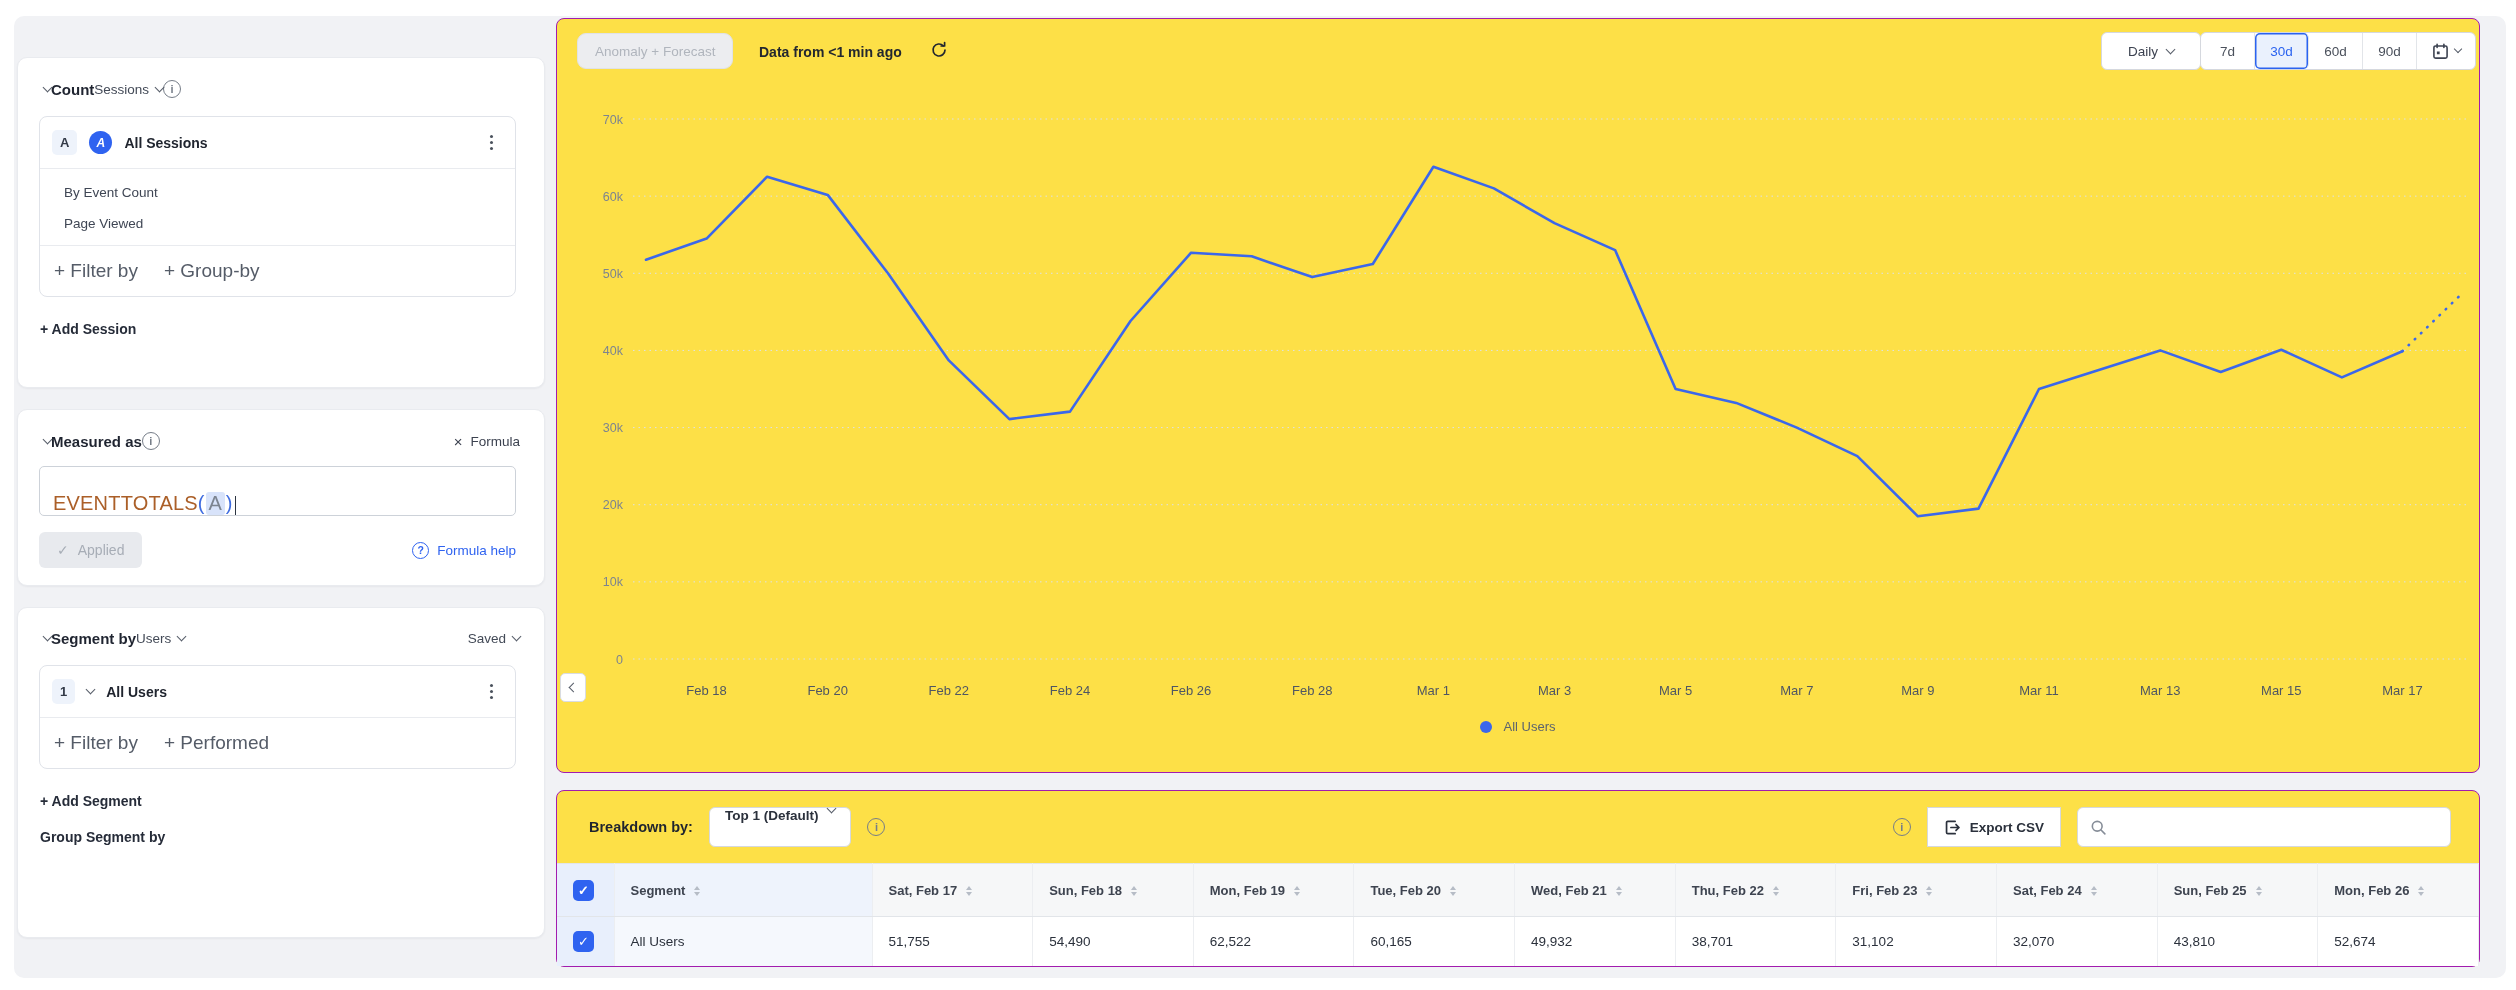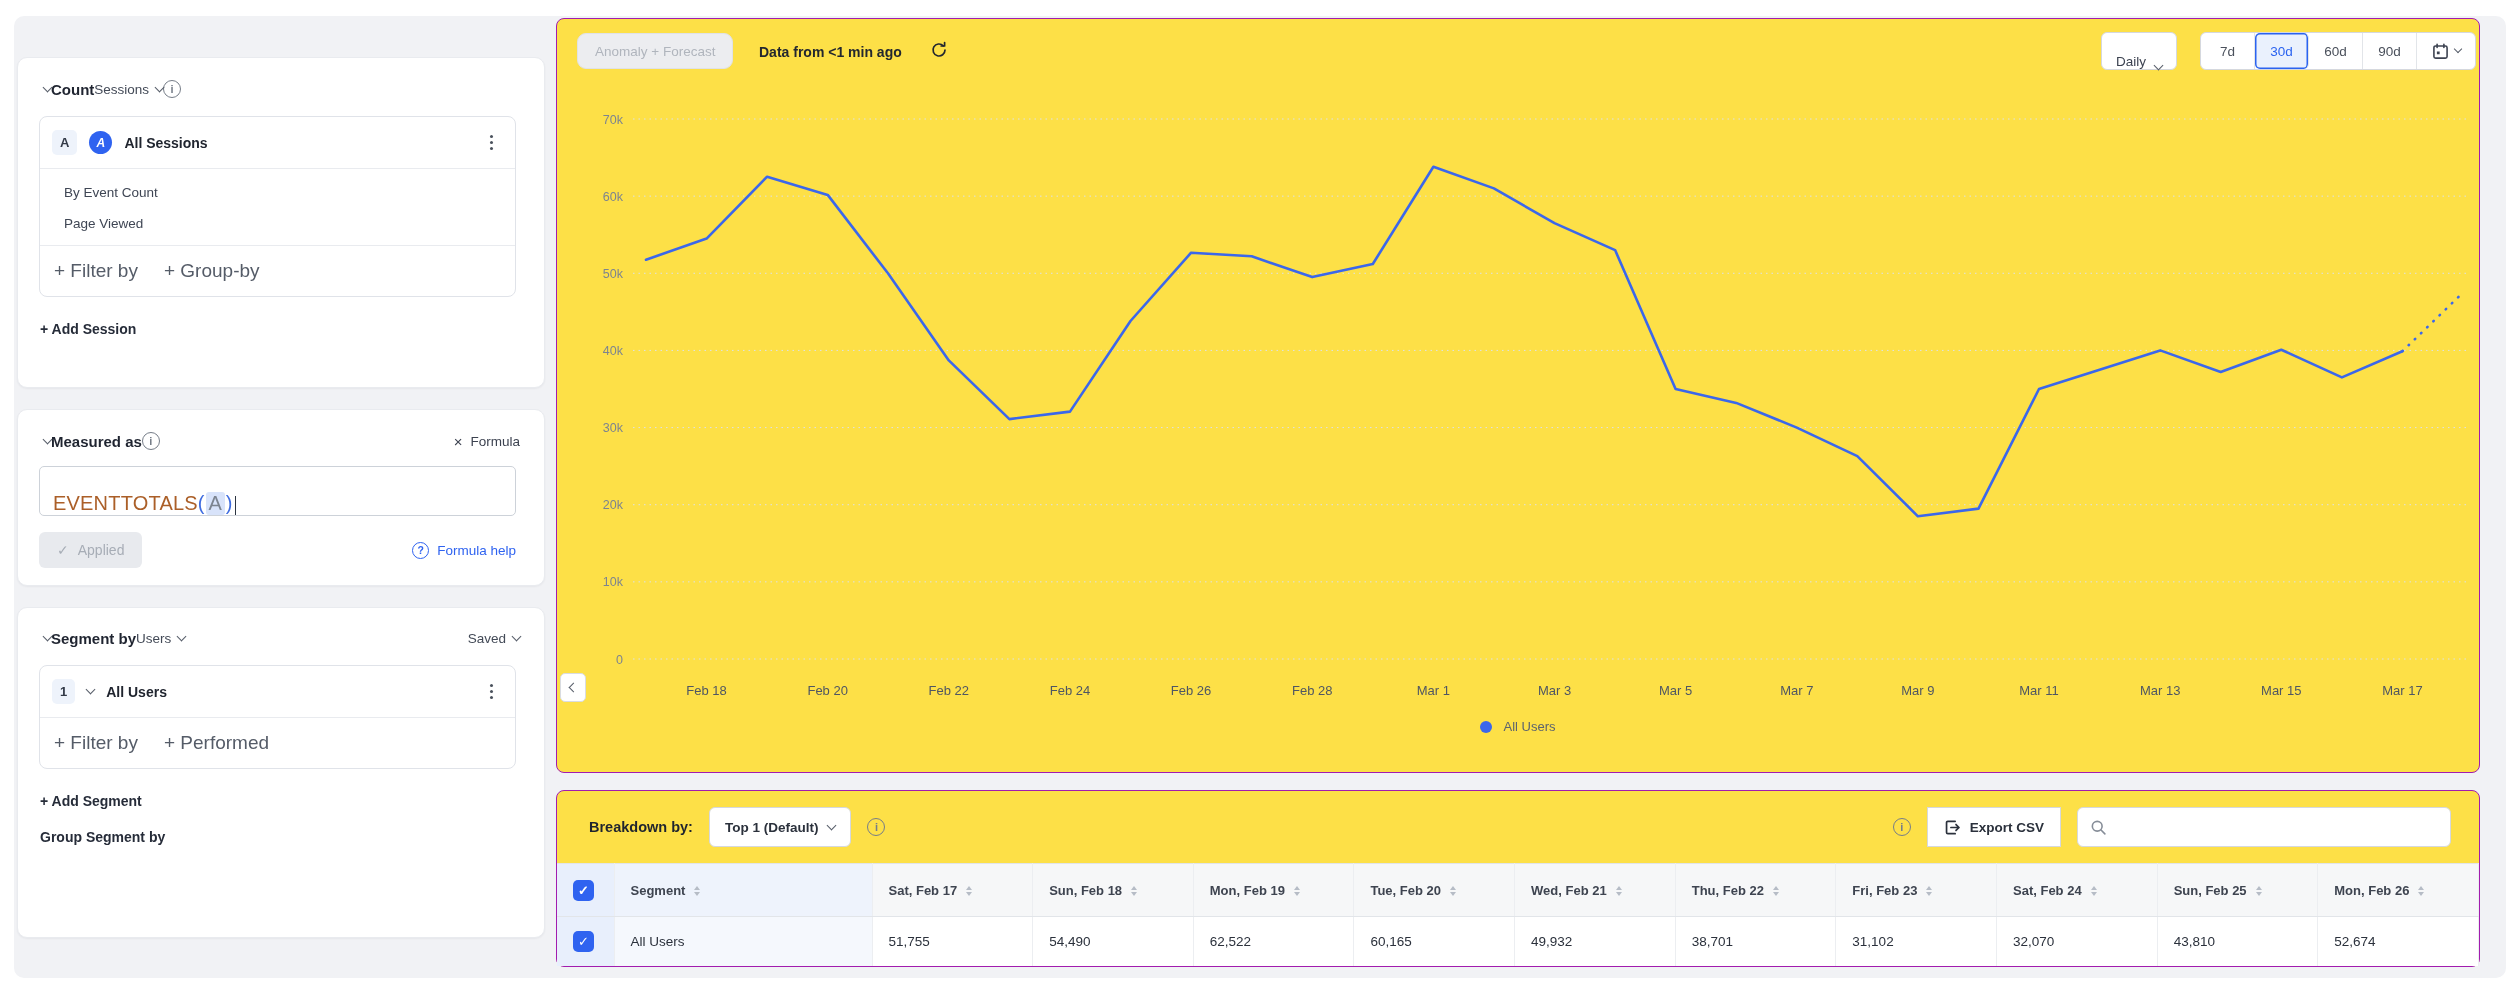--- a/index.html
+++ b/index.html
@@ -47,34 +47,34 @@
 
   
   .panel{position:absolute;left:556px;width:1924px;background:#fde047;border:1px solid #a21caf;border-radius:8px}
   #chart-panel{top:18px;height:755px}
   #table-panel{top:790px;height:177px}
 
   
   .anomaly{position:absolute;left:20px;top:14px;height:36px;display:inline-flex;align-items:center;padding:0 17px;background:#ecedf0;border:1px solid #e0e2e7;border-radius:9px;color:#b0b5bd;font-size:13.5px}
   .freshness{position:absolute;left:202px;top:25px;font-size:14px;font-weight:600;color:#23272f}
   .refresh{position:absolute;left:373px;top:22px;cursor:pointer}
-  .daily-dd{position:absolute;left:1544px;top:13px;height:38px;display:inline-flex;align-items:flex-end;gap:9px;padding:0 14px;background:#fff;border:1px solid #d5d8de;border-radius:6px;font-size:13.5px;color:#3c4250;cursor:pointer}
+  .daily-dd{position:absolute;left:1544px;top:13px;height:38px;display:inline-flex;align-items:center;gap:9px;padding:0 26px;background:#fff;border:1px solid #d5d8de;border-radius:6px;font-size:13.5px;color:#3c4250;cursor:pointer}
   .range-group{position:absolute;left:1643px;top:13px;height:38px;display:flex;border:1px solid #d5d8de;border-radius:6px;background:#fff;overflow:hidden}
   .range-cell{width:54px;display:flex;align-items:center;justify-content:center;font-size:13.5px;color:#4a505b;border-right:1px solid #e2e5e9;cursor:pointer}
   .range-cell.sel{color:#2b63f0;background:#eaf1fd;box-shadow:inset 0 0 0 1.5px #2b63f0;border-radius:5px}
   .cal-cell{width:58px;display:flex;align-items:center;justify-content:center;gap:6px;cursor:pointer}
   .collapse-btn{position:absolute;left:3px;top:654px;width:26px;height:29px;background:#fff;border:1px solid #d9dce1;border-radius:5px;display:flex;align-items:center;justify-content:center;cursor:pointer}
   .legend{position:absolute;left:0;right:0;top:700px;display:flex;justify-content:center;align-items:center;gap:11px}
   .legend .dot{width:12px;height:12px;border-radius:50%}
   .legend .lbl{font-size:13px;color:#5c636e}
 
   
   .bd-bar{display:flex;align-items:center;height:72px;padding:0 28px 0 32px}
   .bd-label{font-size:14.5px;font-weight:700;color:#1f242e;margin-right:16px}
-  .bd-dd{display:inline-flex;align-items:center;gap:10px;height:40px;padding:0 15px;border:1px solid #d5d8de;border-radius:6px;background:#fff;font-size:13.5px;font-weight:600;color:#2b313c;cursor:pointer}
+  .bd-dd{display:inline-flex;align-items:flex-start;gap:10px;height:40px;padding:0 15px;border:1px solid #d5d8de;border-radius:6px;background:#fff;font-size:13.5px;font-weight:600;color:#2b313c;cursor:pointer}
   .bd-dd .cv{margin-top:-3px}
   .bd-info{margin-left:16px}
   .bar-right{margin-left:auto;display:flex;align-items:center;gap:16px}
   .export-btn{display:inline-flex;align-items:center;gap:9px;height:40px;padding:0 16px;border:1px solid #d5d8de;border-radius:0;background:#fff;font-family:inherit;font-size:13.5px;font-weight:600;color:#2b313c;cursor:pointer}
   .search-box{display:flex;align-items:center;gap:9px;width:374px;height:40px;border:1px solid #d5d8de;border-radius:6px;background:#fff;padding:0 12px}
   .search-box input{border:none;outline:none;flex:1;font-family:inherit;font-size:13.5px;color:#2b313c;background:transparent}
   table.bd{width:100%;border-collapse:collapse;table-layout:fixed;border-top:1px solid #e2e5e9}
   table.bd th,table.bd td{border-right:1px solid #eceef1;font-weight:400;text-align:left;padding:0 0 0 16px;font-size:13px;overflow:hidden;white-space:nowrap}
   table.bd th{height:53px;background:#f6f7f8;color:#3e4450;font-weight:600;border-bottom:1px solid #e2e5e9}
   table.bd td{height:49px;color:#2b313c;font-size:13.5px;background:#fff}

